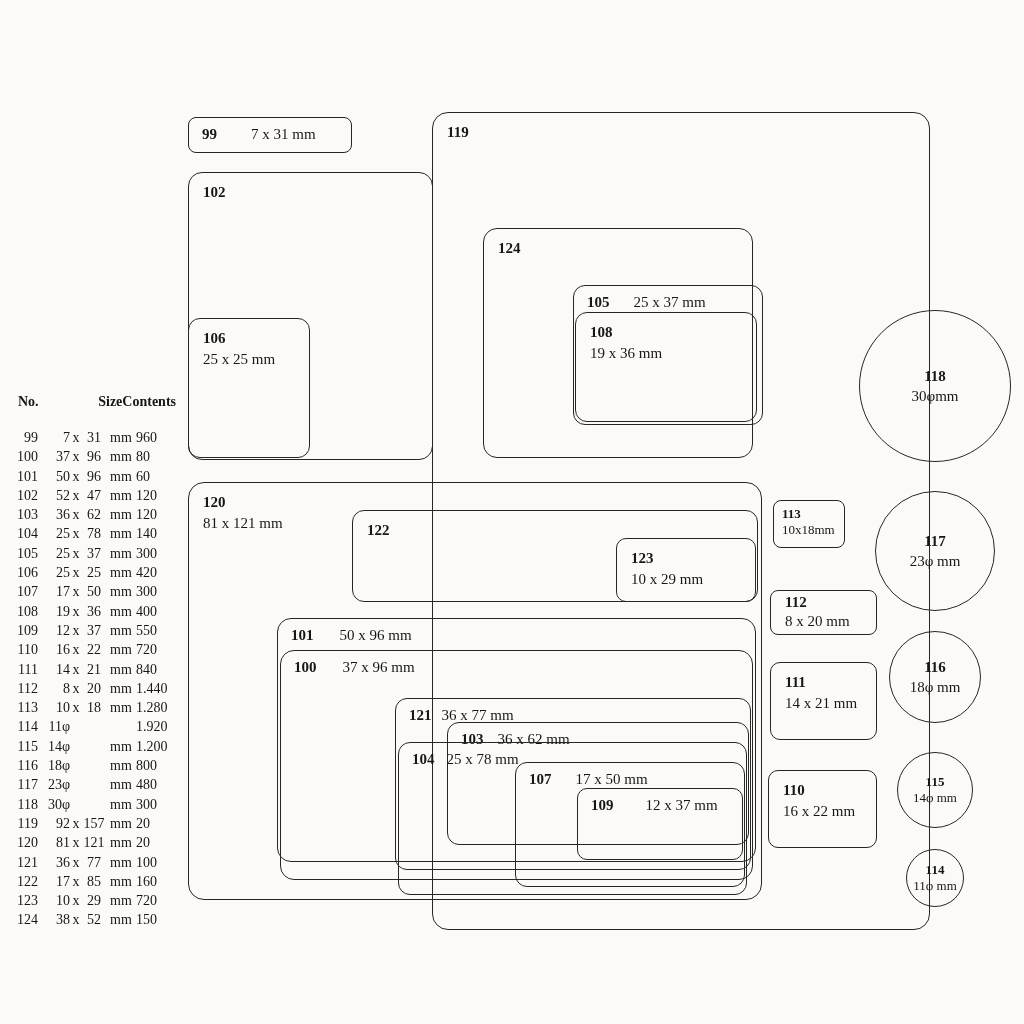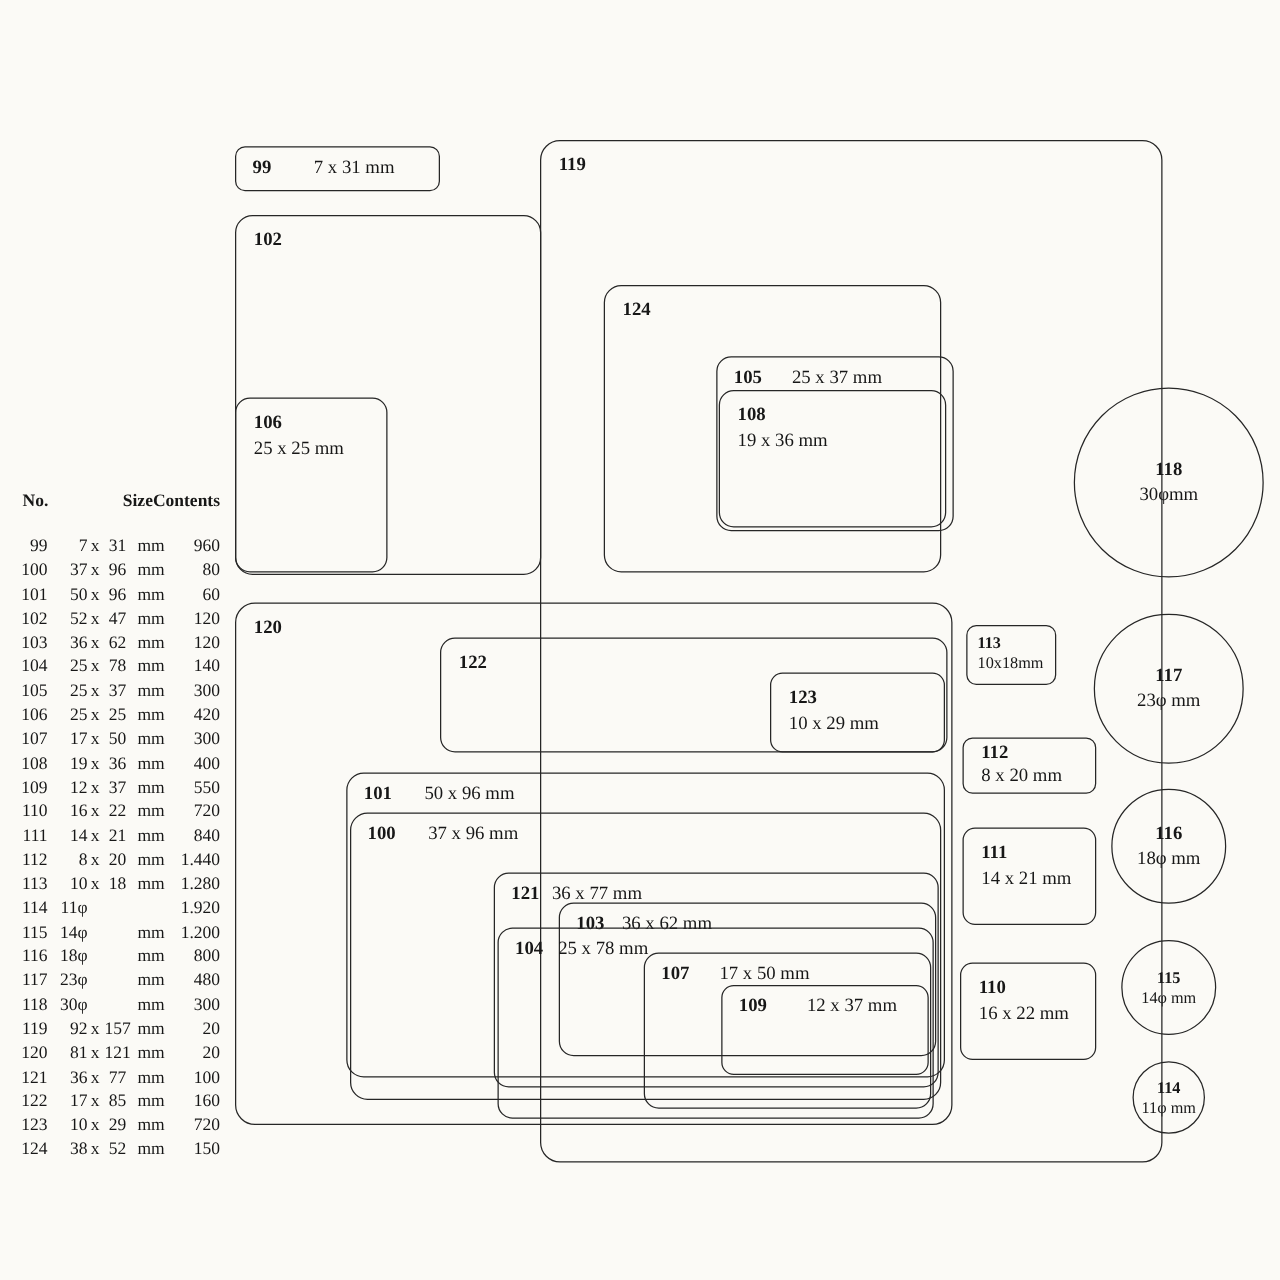--- a/index.html
+++ b/index.html
@@ -36,21 +36,21 @@
   .t-header{display:flex;font-weight:bold;line-height:19px;margin-bottom:17px;}
   .th-no{width:34px;padding-left:6px;}
   .th-size{width:76px;text-align:right;}
   .th-qty{flex:1;text-align:right;}
   .t-row{display:flex;line-height:19.3px;white-space:nowrap;}
   .c-no{width:26px;text-align:right;}
   .c-d1{width:26px;text-align:right;margin-left:6px;}
   .c-sep{width:12px;text-align:center;}
   .c-d2{width:24px;text-align:center;}
   .c-unit{width:26px;padding-left:4px;}
-  .c-qty{flex:1;text-align:right;}
+  .c-qty{flex:1;}
 </style>
 </head>
 <body>
 
 <div class="page">
 
   <div class="size-table">
     <div class="t-header">
       <span class="th-no">No.</span>
       <span class="th-size">Size</span>
@@ -304,20 +304,21 @@
       </div>
       <div class="box" style="left: 575px; top: 312px; width: 182px; height: 110px; border-radius: 12px;">
         <div class="box-label stacked">
           <span class="num">108</span>
           <span class="dims">19 x 36 mm</span>
         </div>
       </div>
       <div class="box" style="left: 188px; top: 482px; width: 574px; height: 418px; border-radius: 16px;">
         <div class="box-label stacked">
           <span class="num">120</span>
+          <span class="dims">81 x 121 mm</span>
         </div>
       </div>
       <div class="box" style="left: 352px; top: 510px; width: 406px; height: 92px; border-radius: 12px;">
         <div class="box-label stacked">
           <span class="num">122</span>
         </div>
       </div>
       <div class="box" style="left: 616px; top: 538px; width: 140px; height: 64px; border-radius: 10px;">
         <div class="box-label stacked">
           <span class="num">123</span>

